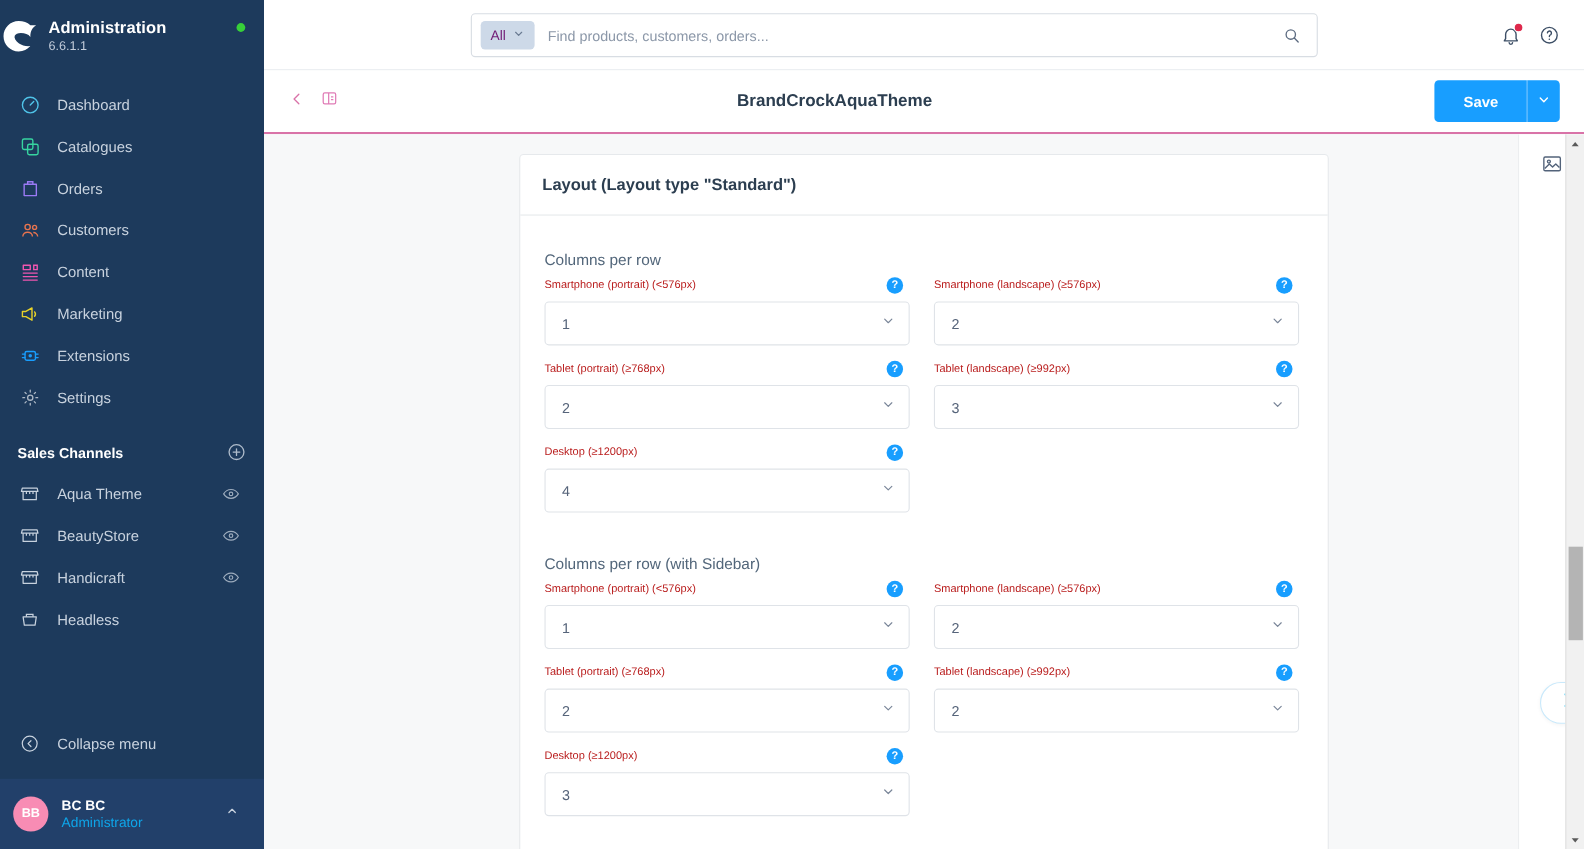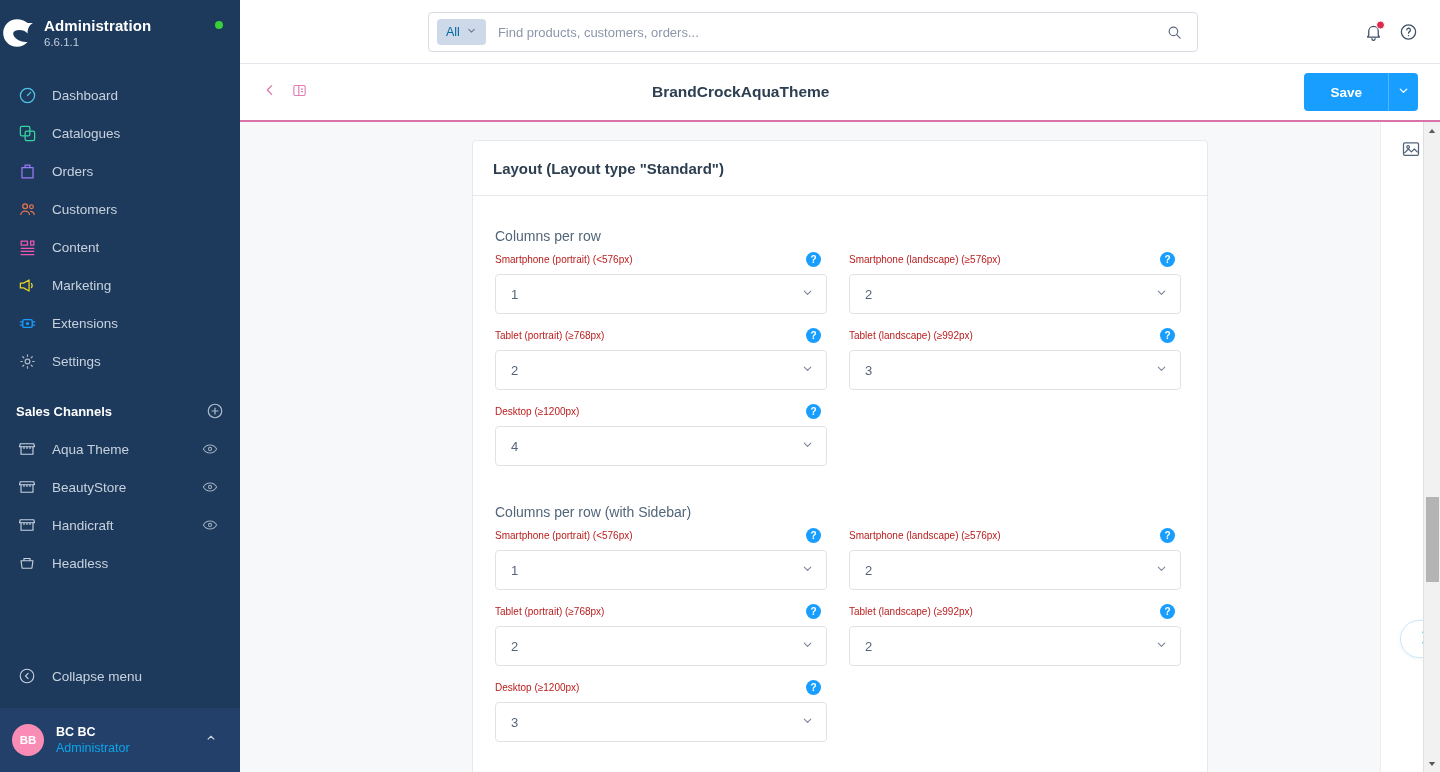--- a/index.html
+++ b/index.html
@@ -87,21 +87,21 @@
   .search-wrap {
     position: absolute; left: 188px; top: 12px;
     width: 770px; height: 40px;
     border: 1px solid #d8dde3; border-radius: 4px;
     display: flex; align-items: center; background: #fff;
   }
   .search-scope {
     margin-left: 8px; height: 26px; padding: 0 9px;
     background: #cdd9e8; border-radius: 4px;
     display: flex; align-items: center; gap: 6px;
-    color: #0369a1; font-size: 12.5px; cursor: pointer;
+    color: #701a75; font-size: 12.5px; cursor: pointer;
   }
   .search-input {
     flex: 1 1 auto; border: none; outline: none;
     font-size: 13px; color: #4a5668;
     padding: 0 10px 0 12px; background: transparent;
     font-family: "Liberation Sans", sans-serif;
   }
   .search-input::placeholder { color: #8b97a8; }
   .search-go { margin-right: 14px; cursor: pointer; display: flex; }
   .top-actions {
@@ -115,21 +115,21 @@
     background: #de294c; border: 1.5px solid #fff;
   }
 
   .pagehead {
     height: 56px; flex: 0 0 56px;
     display: flex; align-items: center;
     padding: 0 22px; background: #fff; position: relative;
   }
   .ph-back { display: flex; align-items: center; gap: 13px; cursor: pointer; }
   .ph-title {
-    position: absolute; left: 412px;
+    position: absolute; left: 430px;
     font-size: 15.5px; color: #2c3e50; font-weight: bold;
   }
   .ph-actions { margin-left: auto; display: flex; align-items: center; }
   .btn-save {
     height: 38px; padding: 0 26px; border: none;
     background: #189eff; color: #fff;
     font-size: 13.5px; font-weight: bold; cursor: pointer;
     border-radius: 4px 0 0 4px;
     font-family: "Liberation Sans", sans-serif;
   }

